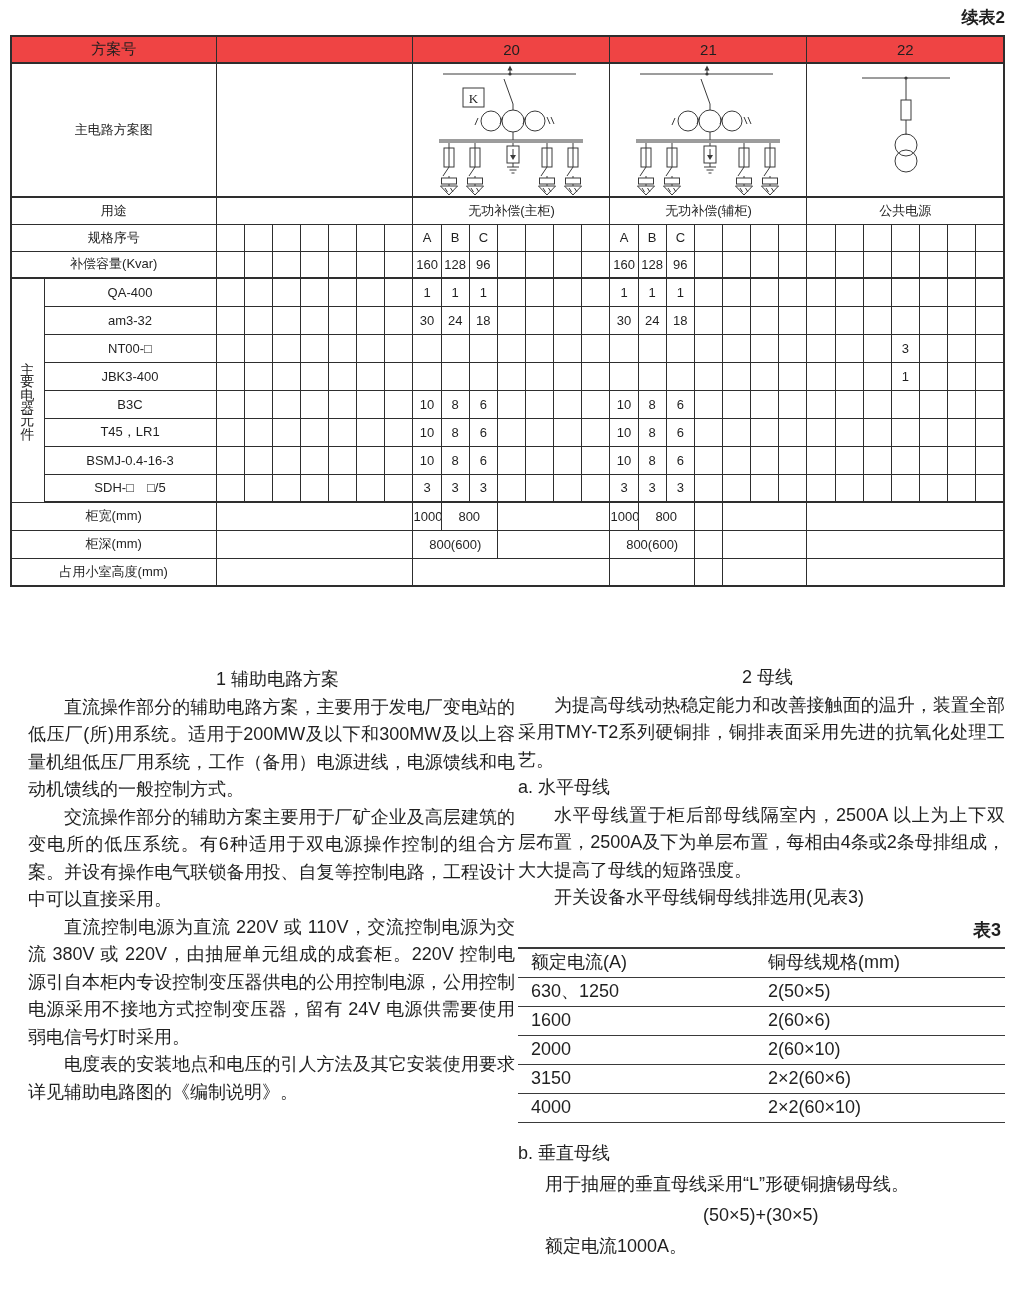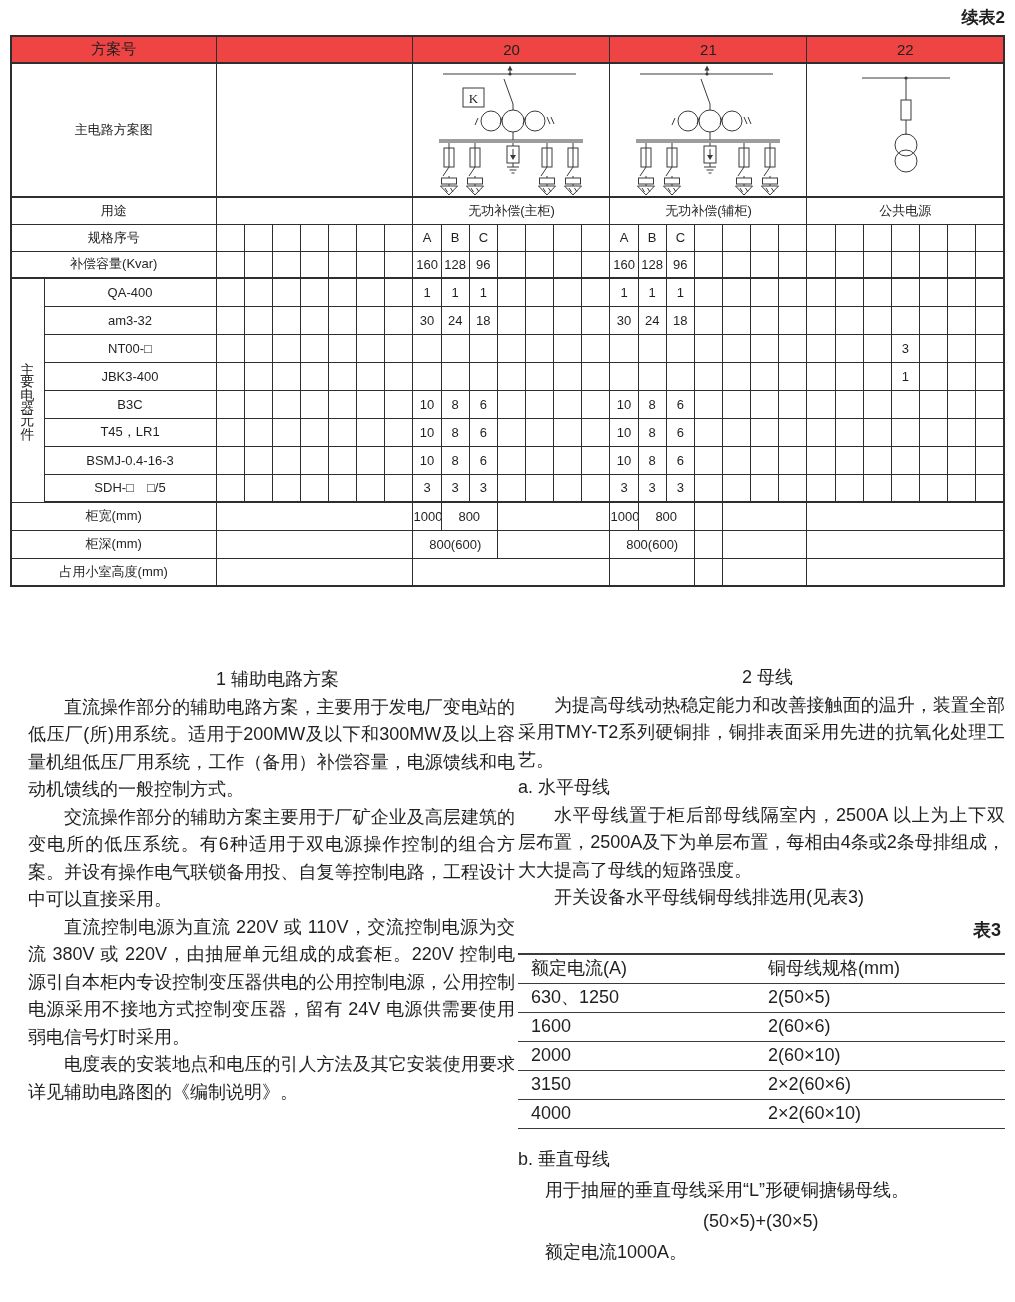--- a/index.html
+++ b/index.html
@@ -32,21 +32,21 @@
   svg.sch text{stroke:none;fill:#1f1f1f;font-size:13px;font-family:"Liberation Serif",serif}
 
   
   .col{position:absolute;width:487px;font-size:18px;line-height:27.5px;text-align:justify}
   .col-left{left:28px;top:666px}
   .col-right{left:518px;top:664px}
   .col .h{padding-left:12px;text-align:center}
   .col p{text-indent:2em}
   .col .noj{text-align:left}
   .t3label{text-align:right;font-weight:bold;margin-top:5px;padding-right:4px}
-  table.t3{border-collapse:collapse;width:100%;margin-top:9px;table-layout:fixed}
+  table.t3{border-collapse:collapse;width:100%;margin-top:3px;table-layout:fixed}
   table.t3 col.c1{width:248px}
   table.t3 td{border-bottom:1.5px solid #3a3a3a;height:29px;font-size:18px;
               text-align:left;padding-left:13px;vertical-align:middle}
   table.t3 tr.t3h td{border-top:2px solid #3a3a3a}
   table.t3 td.c2{padding-left:2px}
   .bsec{margin-top:15px;line-height:31px;text-align:left}
   .bsec .ind{padding-left:27px}
   .bsec .ctr{padding-left:185px}
 </style>
 </head>
@@ -496,21 +496,21 @@
       <td colspan="3"></td>
       <td></td>
       <td colspan="3"></td>
       <td colspan="7"></td>
     </tr>
   </tbody>
     </table>
 
   <div class="col col-left">
     <div class="h">1 辅助电路方案</div>
-    <p>直流操作部分的辅助电路方案，主要用于发电厂变电站的低压厂(所)用系统。适用于200MW及以下和300MW及以上容量机组低压厂用系统，工作（备用）补偿容量，电源馈线和电动机馈线的一般控制方式。</p>
+    <p>直流操作部分的辅助电路方案，主要用于发电厂变电站的低压厂(所)用系统。适用于200MW及以下和300MW及以上容量机组低压厂用系统，工作（备用）电源进线，电源馈线和电动机馈线的一般控制方式。</p>
     <p>交流操作部分的辅助方案主要用于厂矿企业及高层建筑的变电所的低压系统。有6种适用于双电源操作控制的组合方案。并设有操作电气联锁备用投、自复等控制电路，工程设计中可以直接采用。</p>
     <p>直流控制电源为直流 220V 或 110V，交流控制电源为交流 380V 或 220V，由抽屉单元组成的成套柜。220V 控制电源引自本柜内专设控制变压器供电的公用控制电源，公用控制电源采用不接地方式控制变压器，留有 24V 电源供需要使用弱电信号灯时采用。</p>
     <p>电度表的安装地点和电压的引人方法及其它安装使用要求详见辅助电路图的《编制说明》。</p>
   </div>
 
   <div class="col col-right">
     <div class="h">2 母线</div>
     <p>为提高母线动热稳定能力和改善接触面的温升，装置全部采用TMY-T2系列硬铜排，铜排表面采用先进的抗氧化处理工艺。</p>
     <div class="noj">a. 水平母线</div>
     <p>水平母线置于柜后部母线隔室内，2500A 以上为上下双层布置，2500A及下为单层布置，每相由4条或2条母排组成，大大提高了母线的短路强度。</p>

